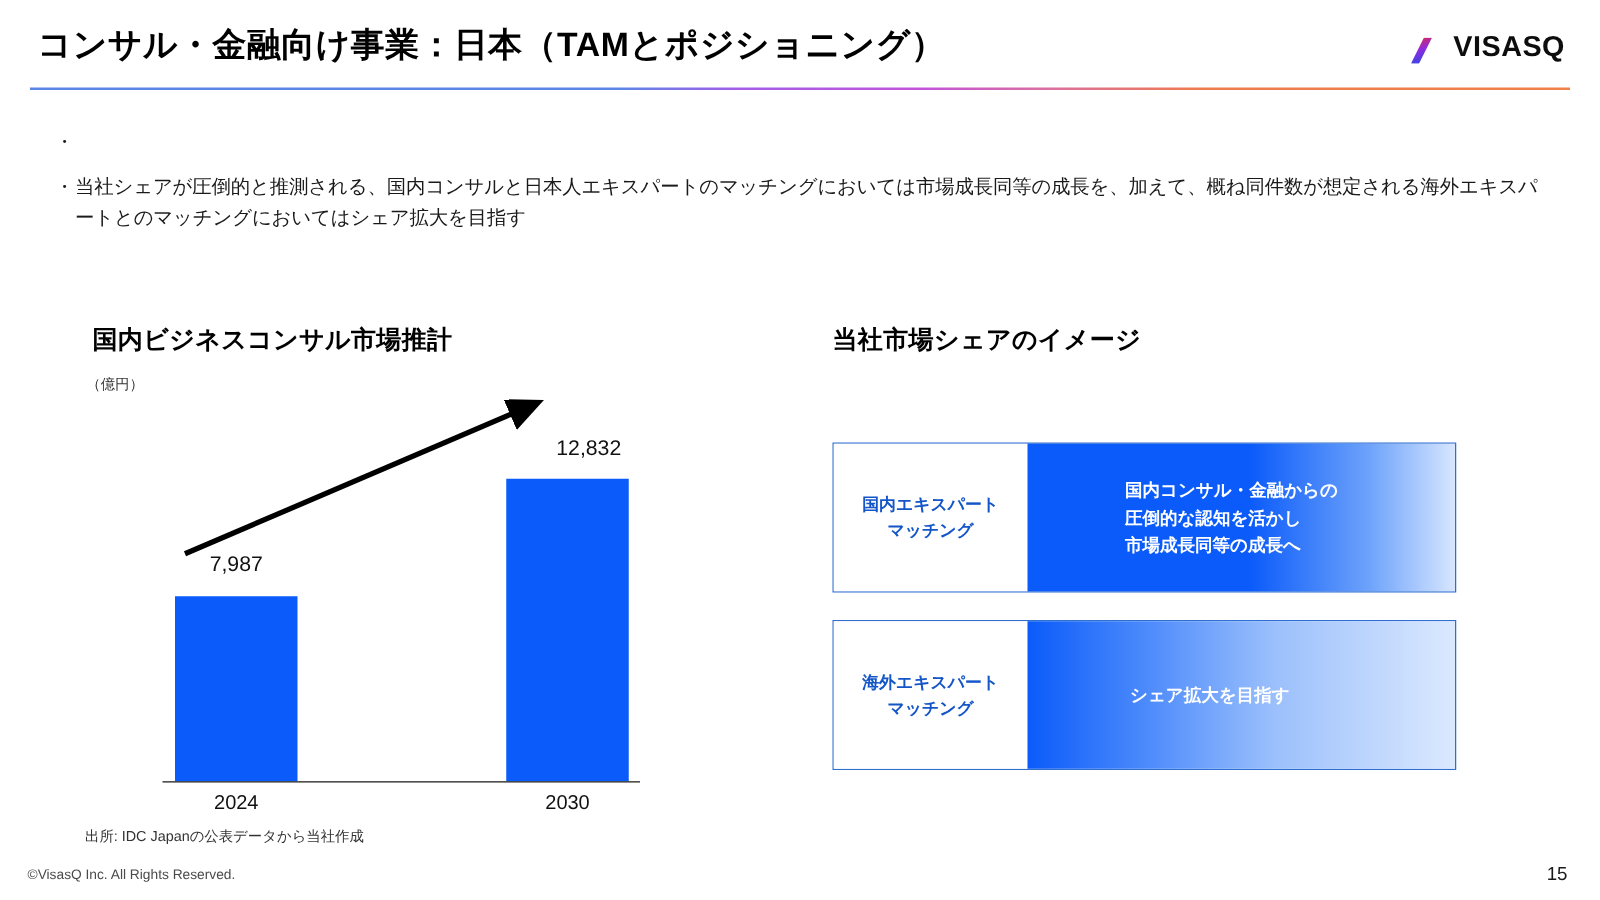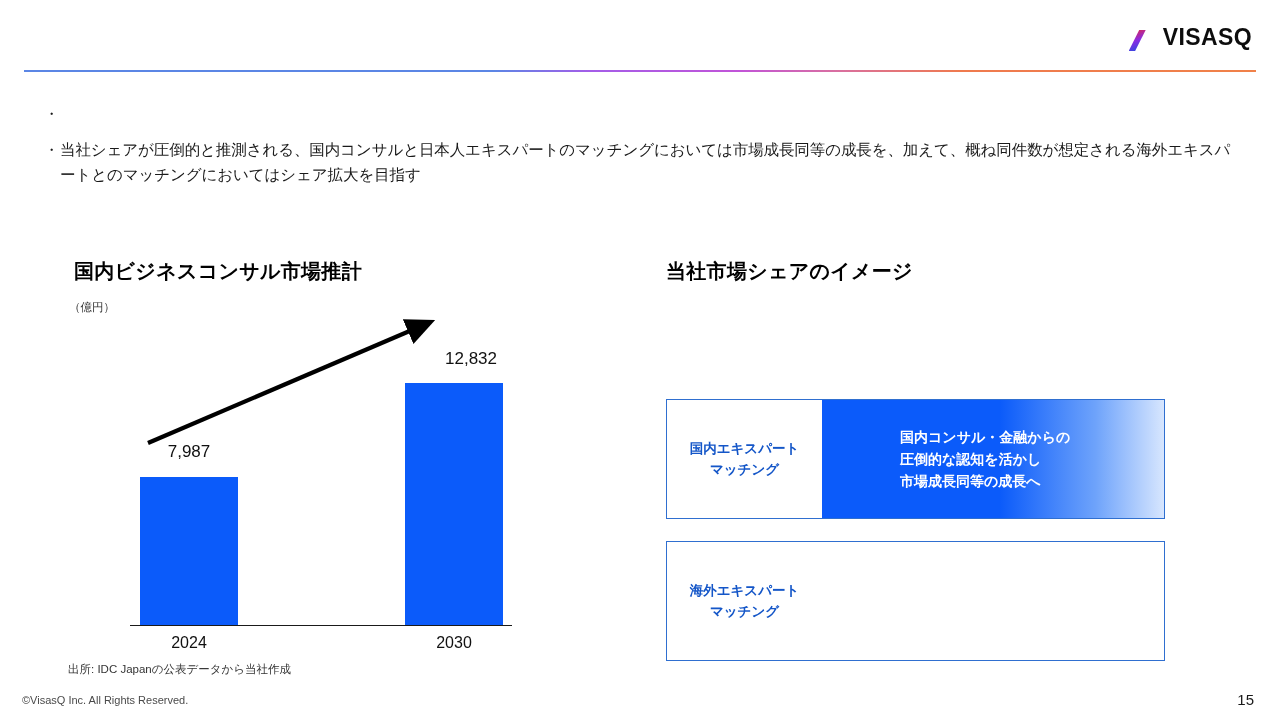--- a/index.html
+++ b/index.html
@@ -208,21 +208,20 @@
   
   .share-box {
     position: absolute;
     left: 666px;
     width: 499px;
     height: 120px;
     border: 1.5px solid #2f6fd0;
     box-sizing: border-box;
     display: flex;
     background: #ffffff;
-    margin-top: 45px;
   }
   #share-box-1 { top: 354px; }
   #share-box-2 { top: 496px; }
 
   .share-label {
     flex: 0 0 155px;
     display: flex;
     flex-direction: column;
     align-items: center;
     justify-content: center;
@@ -272,20 +271,21 @@
     right: 26px;
     bottom: 12px;
     font-size: 15px;
     color: #1a1a1a;
   }
 </style>
 </head>
 <body>
 
 <div class="slide-header">
+  <div class="slide-title">コンサル・金融向け事業：日本（TAMとポジショニング）</div>
 
   <div class="logo-wrap">
     <div class="logo-slash"></div>
     <div class="logo-text">VISASQ</div>
   </div>
 
   <div class="header-rule"></div>
 </div>
 
 <div class="bullets">
@@ -340,16 +340,19 @@
 圧倒的な認知を活かし
 市場成長同等の成長へ</div>
   </div>
 </div>
 
 <div class="share-box" id="share-box-2">
   <div class="share-label">
     <span>海外エキスパート</span>
     <span>マッチング</span>
   </div>
+  <div class="share-body" id="share-body-2">
+    <div class="share-text" id="share-text-2">シェア拡大を目指す</div>
+  </div>
 </div>
 
 <div class="footer-copy">©VisasQ Inc. All Rights Reserved.</div>
 <div class="page-number">15</div>
 
 </body></html>

